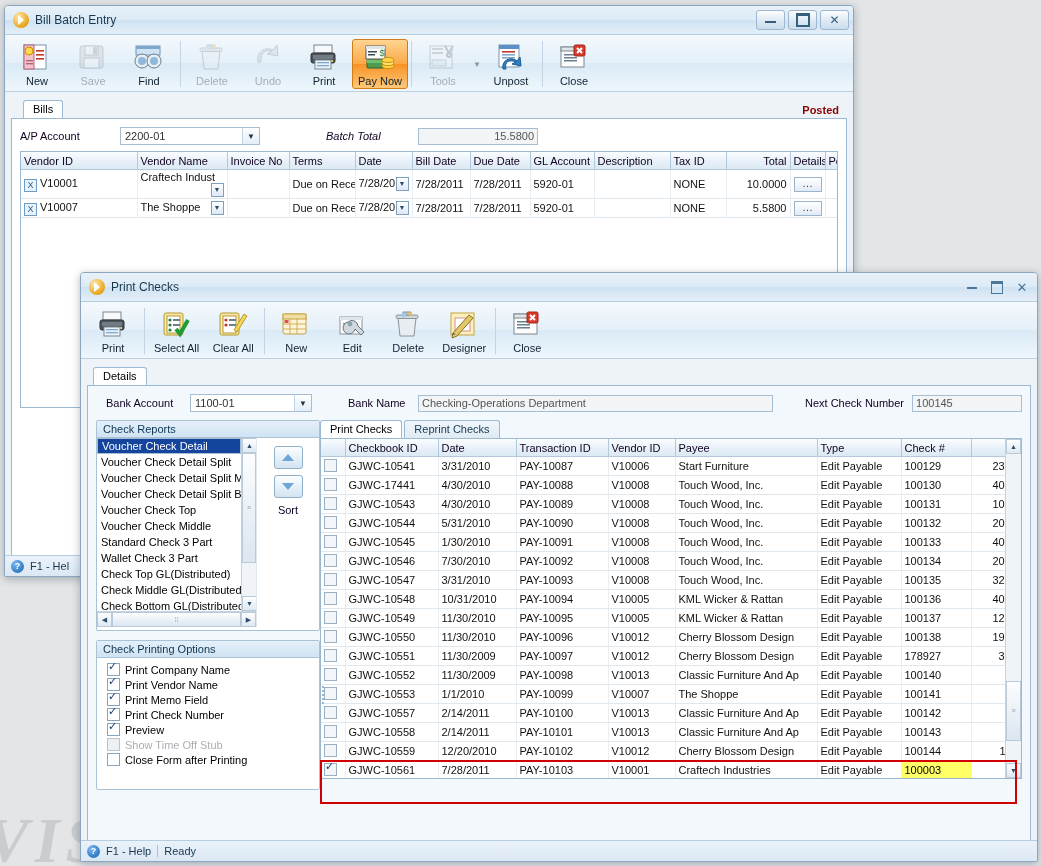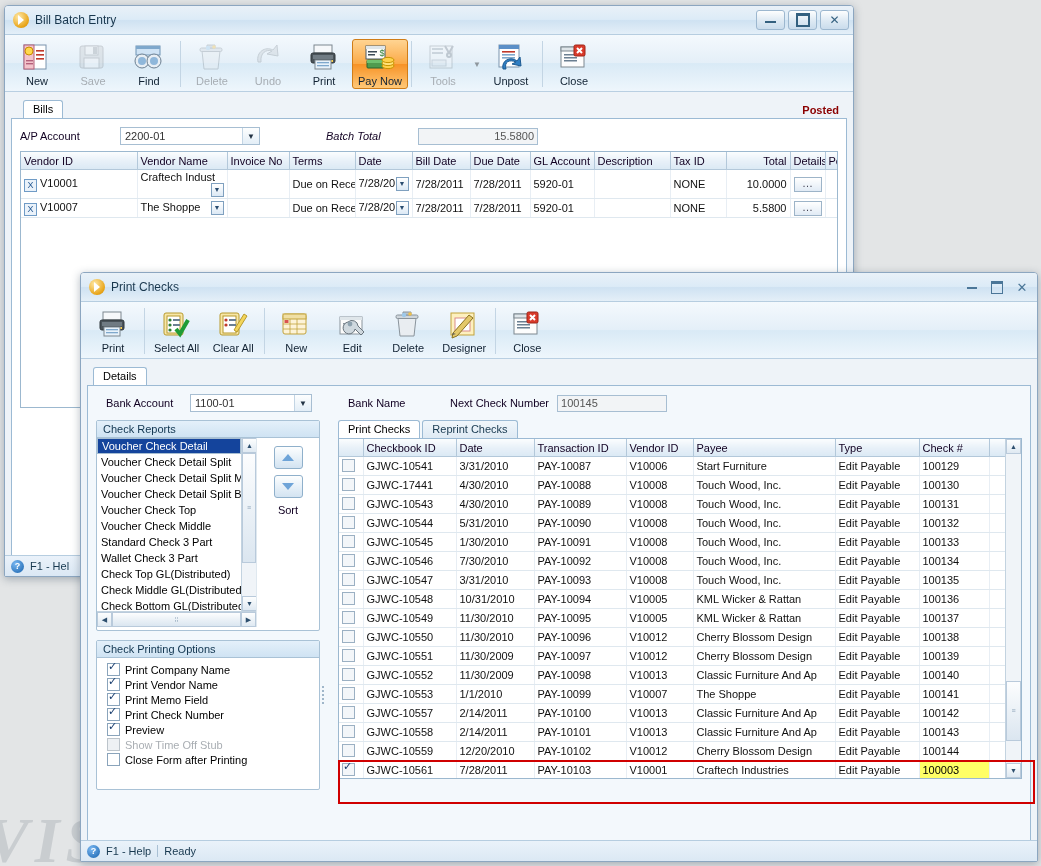--- a/index.html
+++ b/index.html
@@ -570,25 +570,26 @@
 
     <div style="background:#f3f8fc;border:1px solid #9cbad4;border-top:none;height:466px;box-sizing:border-box;padding:8px;position:relative;">
 
       <div style="display:flex;align-items:center;margin-bottom:8px;">
         <div class="lbl2" style="width:84px;padding-left:10px;">Bank Account</div>
         <div class="sel" style="width:122px;">
           <span>1100-01</span>
           <span class="arrow">▼</span>
         </div>
         <div class="lbl2" style="width:70px;margin-left:36px;">Bank Name</div>
+        <div class="inp ro" style="width:355px;">Checking-Operations Department</div>
         <div class="lbl2" style="margin-left:32px;margin-right:8px;">Next Check Number</div>
         <div class="inp ro" style="width:110px;">100145</div>
       </div>
 
-      <div style="display:flex;gap:18px;align-items:flex-start;">
+      <div style="display:flex;gap:0;align-items:flex-start;">
 
         <div style="width:224px;flex:0 0 auto;">
 
           <div class="group" style="height:209px;">
             <div class="gh">Check Reports</div>
             <div style="display:flex;height:189px;">
               <div style="flex:1 1 auto;display:flex;flex-direction:column;min-width:0;">
                 <div style="display:flex;flex:1 1 auto;min-height:0;">
                   <div class="listbox" id="reports-list" style="flex:1 1 auto;min-width:0;">
                       <div class="li sel">Voucher Check Detail</div>
@@ -812,21 +813,21 @@
                       <td class="num">198,406.12</td>
                     </tr>
                     <tr>
                       <td><span class="cellbox"></span></td>
                       <td>GJWC-10551</td>
                       <td>11/30/2009</td>
                       <td>PAY-10097</td>
                       <td>V10012</td>
                       <td>Cherry Blossom Design</td>
                       <td>Edit Payable</td>
-                      <td>100139</td>
+                      <td>178927</td>
                       <td class="num">30,172.93</td>
                     </tr>
                     <tr>
                       <td><span class="cellbox"></span></td>
                       <td>GJWC-10552</td>
                       <td>11/30/2009</td>
                       <td>PAY-10098</td>
                       <td>V10013</td>
                       <td>Classic Furniture And Ap</td>
                       <td>Edit Payable</td>

